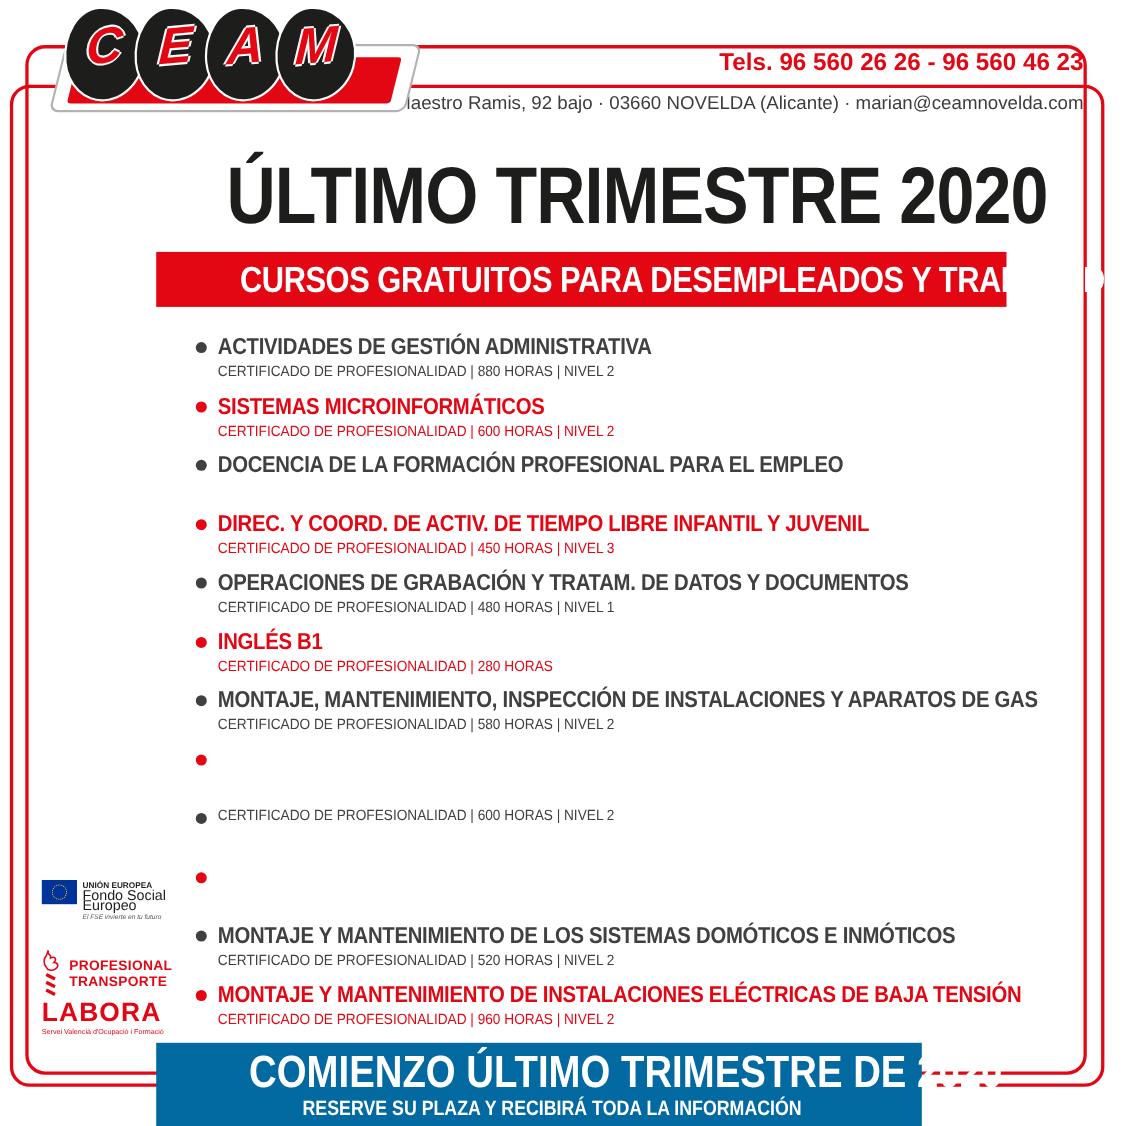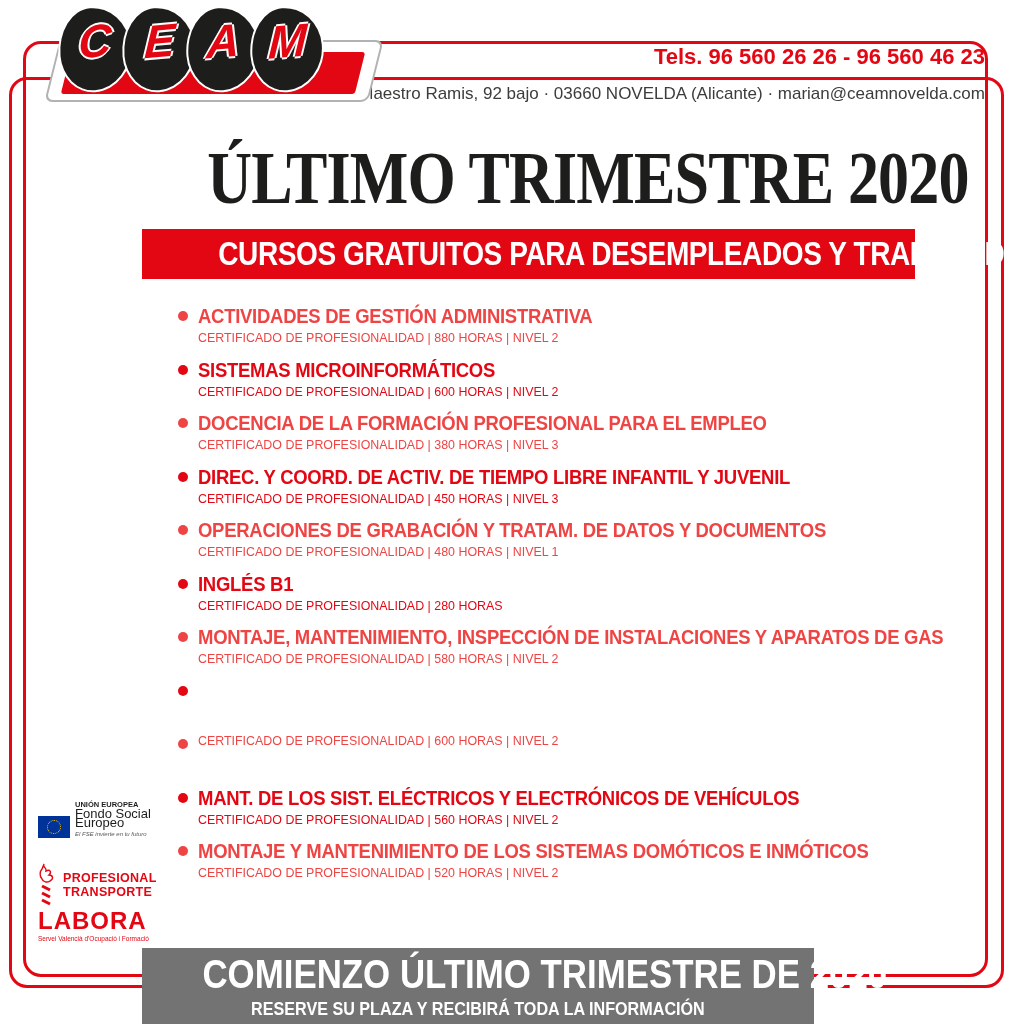--- a/index.html
+++ b/index.html
@@ -27,54 +27,54 @@
   .tels{position:absolute;right:39px;top:44px;z-index:2;color:#e30613;font-weight:bold;font-size:22px;}
   .address{position:absolute;right:39px;top:84px;z-index:2;color:#3c3c3b;font-size:17px;}
 
   
   .cond85{display:inline-block;transform:scaleX(.85);transform-origin:center center;white-space:nowrap;}
   .cond88{display:inline-block;transform:scaleX(.88);transform-origin:left center;white-space:nowrap;}
   .cond92{display:inline-block;transform:scaleX(.92);transform-origin:left center;white-space:nowrap;}
 
   
   .main-title{position:absolute;left:140px;top:140px;width:745px;z-index:2;text-align:right;
-    color:#1d1d1b;font-weight:bold;font-size:73px;line-height:78px;letter-spacing:-1px;font-family:Liberation Serif, serif;}
+    color:#1d1d1b;font-weight:bold;font-size:73px;line-height:78px;letter-spacing:-1px;}
   .sub-banner{position:absolute;left:142px;top:229px;width:773px;height:50px;z-index:2;
     background:#e30613;text-align:center;}
   .sub-banner .cond85{color:#fff;font-weight:bold;font-size:33px;line-height:50px;letter-spacing:-.5px;}
 
   
   .course-list{position:absolute;left:178px;top:303px;width:760px;z-index:2;
     list-style:none;margin:0;padding:0;}
   .course-item{display:flex;height:53.5px;align-items:flex-start;}
-  .c-black{color:#ef4444;}
+  .c-black{color:#404040;}
   .c-red{color:#e30613;}
   .bullet{width:10px;height:10px;border-radius:50%;background:currentColor;margin:8px 10px 0 0;flex:none;}
   .course-title{font-weight:bold;font-size:21px;line-height:25px;letter-spacing:-.3px;}
   .course-details{font-size:13.5px;line-height:17px;margin-top:1px;}
 
   
   .sponsors{position:absolute;left:38px;top:800px;z-index:2;width:120px;}
-  .eu{display:flex;align-items:flex-end;}
+  .eu{display:flex;align-items:flex-start;}
   .eu-flag{width:32px;height:22px;background:#003399;flex:none;display:flex;align-items:center;justify-content:center;}
   .eu-stars{width:12px;height:12px;border:1.5px dotted #ffcc00;border-radius:50%;}
   .eu-text{margin-left:5px;color:#1d1d1b;}
   .eu-l1{font-size:7.5px;font-weight:bold;line-height:9px;}
   .eu-l2{font-size:13px;line-height:9px;}
   .eu-l3{font-size:6px;line-height:8px;margin-top:3px;color:#575756;font-style:italic;}
   .gva{display:flex;align-items:center;margin-top:24px;}
   .gva-icon{flex:none;margin-right:5px;}
   .gva-text{color:#e30613;font-weight:bold;font-size:12.5px;line-height:14px;letter-spacing:.3px;}
   .labora{}
   .labora-name{color:#e30613;font-weight:bold;font-size:24px;letter-spacing:1px;line-height:26px;}
   .labora-sub{color:#e30613;font-size:6.5px;line-height:8px;margin-top:1px;}
 
   
   .footer-banner{position:absolute;left:142px;top:948px;width:672px;height:76px;z-index:4;
-    background:#737373;text-align:center;color:#fff;}
+    background:#0369a1;text-align:center;color:#fff;padding-left:24px;}
   .footer-l1{font-weight:bold;font-size:41px;line-height:48px;margin-top:2px;}
   .footer-l2{font-weight:bold;font-size:19px;line-height:22px;}
 </style>
 </head>
 <body>
 
 <div class="frame frame-1"></div>
 <div class="frame frame-2"></div>
 
 <div class="logo">
@@ -119,21 +119,20 @@
     <div class="course-text">
       <div class="course-title"><span class="cond88">SISTEMAS MICROINFORMÁTICOS</span></div>
       <div class="course-details"><span class="cond92">CERTIFICADO DE PROFESIONALIDAD | 600 HORAS | NIVEL 2</span></div>
     </div>
   </li>
 
   <li class="course-item c-black">
     <span class="bullet"></span>
     <div class="course-text">
       <div class="course-title"><span class="cond88">DOCENCIA DE LA FORMACIÓN PROFESIONAL PARA EL EMPLEO</span></div>
-      <div class="course-details"><span class="cond92">CERTIFICADO DE PROFESIONALIDAD | 380 HORAS | NIVEL 3</span></div>
     </div>
   </li>
 
   <li class="course-item c-red">
     <span class="bullet"></span>
     <div class="course-text">
       <div class="course-title"><span class="cond88">DIREC. Y COORD. DE ACTIV. DE TIEMPO LIBRE INFANTIL Y JUVENIL</span></div>
       <div class="course-details"><span class="cond92">CERTIFICADO DE PROFESIONALIDAD | 450 HORAS | NIVEL 3</span></div>
     </div>
   </li>
@@ -168,34 +167,37 @@
 
   <li class="course-item c-black">
     <span class="bullet"></span>
     <div class="course-text">
       <div class="course-details"><span class="cond92">CERTIFICADO DE PROFESIONALIDAD | 600 HORAS | NIVEL 2</span></div>
     </div>
   </li>
 
   <li class="course-item c-red">
     <span class="bullet"></span>
-    <div class="course-text">
-      <div class="course-title"><span class="cond88">MANT. DE LOS SIST. ELÉCTRICOS Y ELECTRÓNICOS DE VEHÍCULOS</span></div>
-      <div class="course-details"><span class="cond92">CERTIFICADO DE PROFESIONALIDAD | 560 HORAS | NIVEL 2</span></div>
-    </div>
   </li>
 
   <li class="course-item c-black">
     <span class="bullet"></span>
     <div class="course-text">
       <div class="course-title"><span class="cond88">MONTAJE Y MANTENIMIENTO DE LOS SISTEMAS DOMÓTICOS E INMÓTICOS</span></div>
       <div class="course-details"><span class="cond92">CERTIFICADO DE PROFESIONALIDAD | 520 HORAS | NIVEL 2</span></div>
     </div>
   </li>
 
+  <li class="course-item c-red">
+    <span class="bullet"></span>
+    <div class="course-text">
+      <div class="course-title"><span class="cond88">MONTAJE Y MANTENIMIENTO DE INSTALACIONES ELÉCTRICAS DE BAJA TENSIÓN</span></div>
+      <div class="course-details"><span class="cond92">CERTIFICADO DE PROFESIONALIDAD | 960 HORAS | NIVEL 2</span></div>
+    </div>
+  </li>
 </ul>
 
 <div class="sponsors">
   <div class="eu">
     <div class="eu-flag">
         <div class="eu-stars"></div>
       </div>
     <div class="eu-text">
       <div class="eu-l1">UNIÓN EUROPEA</div>
       <div class="eu-l2">Fondo Social Europeo</div>

